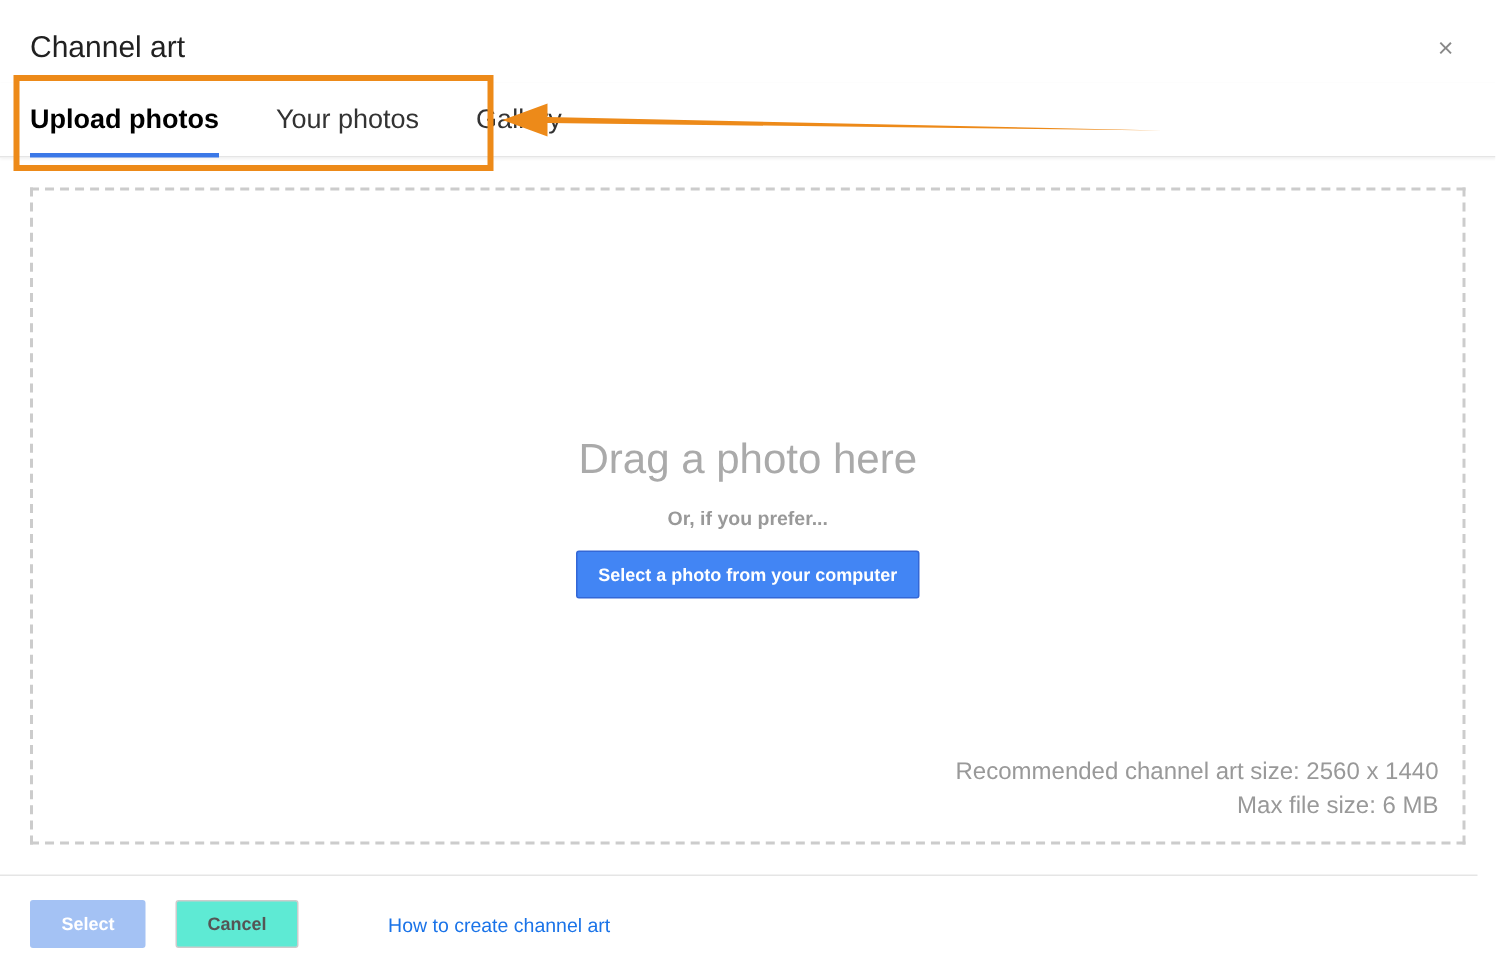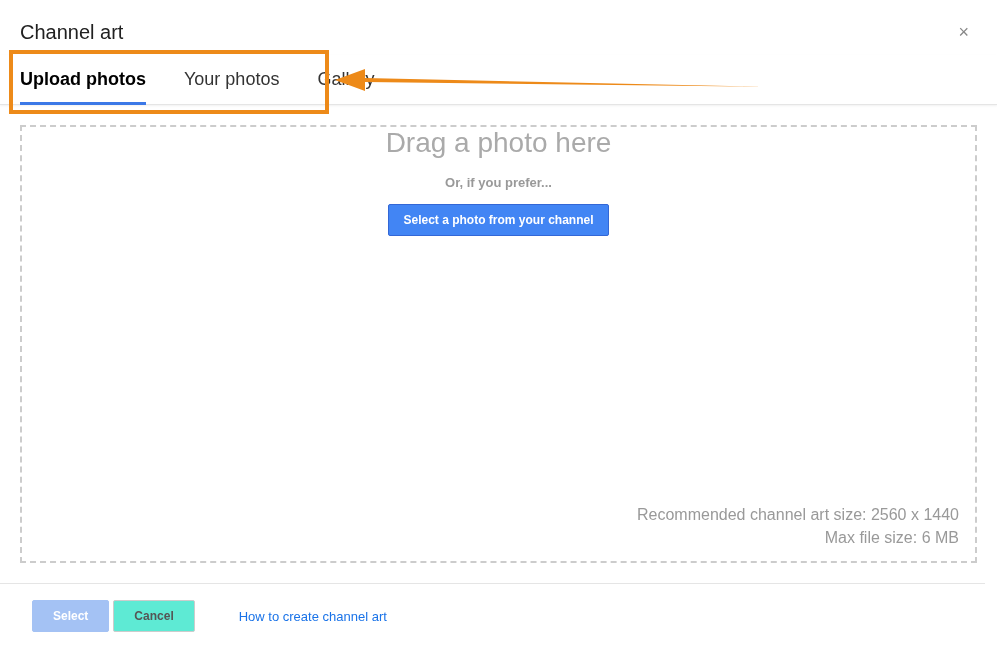--- a/index.html
+++ b/index.html
@@ -87,21 +87,21 @@
     .content {
       padding: 20px;
     }
     .dropzone {
       border: 2px dashed #ccc;
       height: 438px;
       position: relative;
       display: flex;
       flex-direction: column;
       align-items: center;
-      justify-content: flex-start;
+      justify-content: center;
     }
     .drag-text {
       font-size: 28px;
       color: #aaa;
       font-weight: 400;
       margin-bottom: 16px;
     }
     .or-text {
       font-size: 13px;
       color: #999;
@@ -128,24 +128,24 @@
       color: #999;
       font-size: 16px;
       line-height: 1.4;
     }
     .footer {
       position: absolute;
       bottom: 0;
       left: 0;
       right: 12px;
       border-top: 1px solid #e5e5e5;
-      padding: 16px 32px;
+      padding: 16px 20px;
       display: flex;
       align-items: center;
-      gap: 4px;
+      gap: 20px;
     }
     .btn {
       padding: 8px 20px;
       font-size: 12px;
       font-weight: bold;
       border-radius: 2px;
       cursor: pointer;
       border: 1px solid transparent;
     }
     .btn-primary {
@@ -185,21 +185,21 @@
 <div class="highlight-box"></div>
 
 <svg class="arrow-annotation" viewBox="0 0 440 30" preserveAspectRatio="none">
   <path d="M 440 22 L 30 13 L 30 4 L 0 15 L 30 26 L 30 17 Z" fill="#ed8a19"></path>
 </svg>
 
 <div class="content">
   <div class="dropzone">
     <div class="drag-text">Drag a photo here</div>
     <div class="or-text">Or, if you prefer...</div>
-    <button class="select-photo-btn">Select a photo from your channel</button>
+    <button class="select-photo-btn">Select a photo from your computer</button>
     <div class="dropzone-info">
       <div class="info-line">Recommended channel art size: 2560 x 1440</div>
       <div class="info-line">Max file size: 6 MB</div>
     </div>
   </div>
 </div>
 
 <div class="footer">
   <button class="btn btn-primary">Select</button>
   <button class="btn btn-secondary">Cancel</button>

